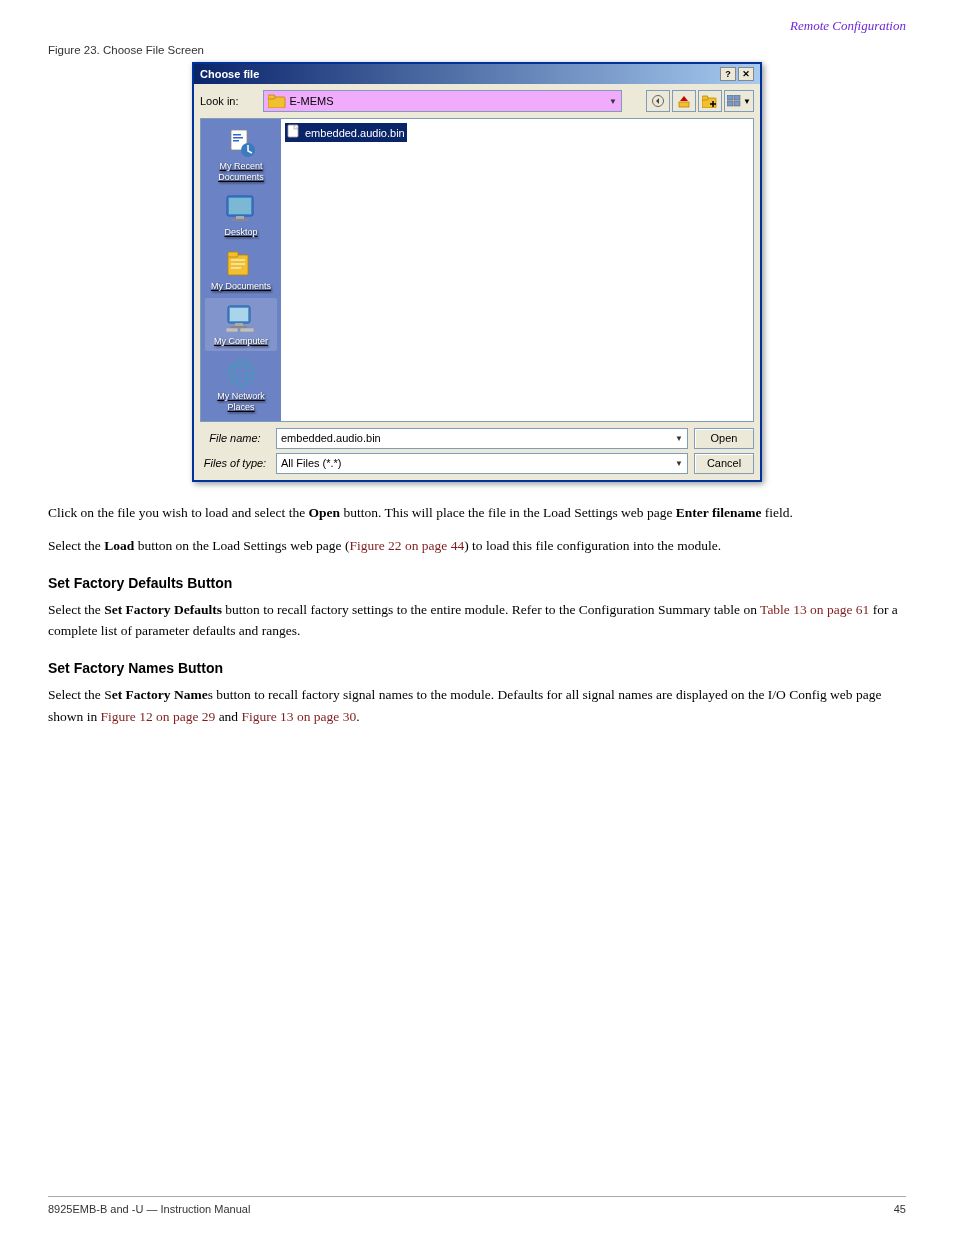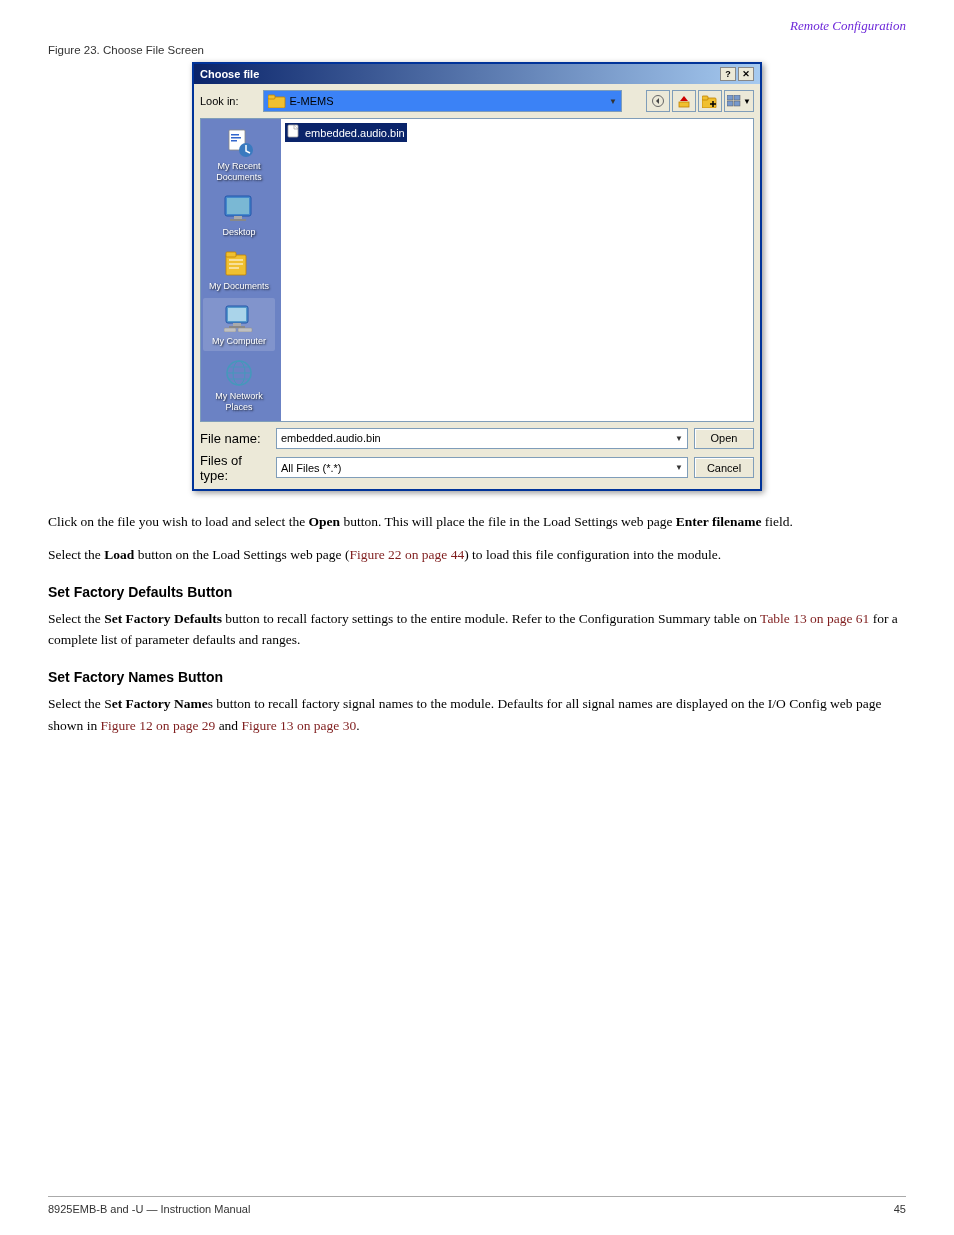--- a/index.html
+++ b/index.html
@@ -140,23 +140,24 @@
       background: white;
       margin-bottom: 6px;
     }
 
     
     .browser-sidebar {
       width: 80px;
       background: #6B82C4;
       display: flex;
       flex-direction: column;
-      align-items: flex-start;
+      align-items: center;
       padding: 4px 2px;
       gap: 2px;
+      text-decoration: underline;
     }
 
     .sidebar-item {
       width: 72px;
       display: flex;
       flex-direction: column;
       align-items: center;
       padding: 4px 2px;
       cursor: pointer;
       border-radius: 2px;
@@ -210,22 +211,23 @@
     }
 
     .field-row {
       display: flex;
       align-items: center;
       gap: 6px;
     }
 
     .field-label {
       width: 70px;
-      font-size: 13px;
-      text-align: left;
+      font-size: 11px;
+      text-align: center;
+      font-style: italic;
     }
 
     .field-input {
       flex: 1;
       height: 21px;
       border: 1px solid #7f9db9;
       background: white;
       font-size: 11px;
       padding: 0 4px;
       display: flex;
@@ -313,21 +315,21 @@
         <div class="dialog-titlebar-controls">
           <div class="title-btn">?</div>
           <div class="title-btn">✕</div>
         </div>
       </div>
 
       <div class="dialog-body">
 
         <div class="look-in-row">
           <span class="look-in-label">Look in:</span>
-          <div class="look-in-select" style="flex:1; border:1px solid #7f9db9; height:22px; background:#3b82f6; display:flex; align-items:center; padding:0 4px; justify-content:space-between;">
+          <div class="look-in-select" style="flex:1; border:1px solid #7f9db9; height:22px; background:#f0abfc; display:flex; align-items:center; padding:0 4px; justify-content:space-between;">
             <div class="look-in-select-inner">
 
               <svg width="18" height="14" viewBox="0 0 18 14">
                 <rect x="0" y="3" width="17" height="11" rx="1" fill="#f0c030" stroke="#c08000" stroke-width="0.8"></rect>
                 <rect x="0" y="1" width="7" height="4" rx="1" fill="#f0c030" stroke="#c08000" stroke-width="0.8"></rect>
               </svg>
               <span style="font-size:11px;">E-MEMS</span>
             </div>
             <span class="drop-arrow">▼</span>
           </div>

